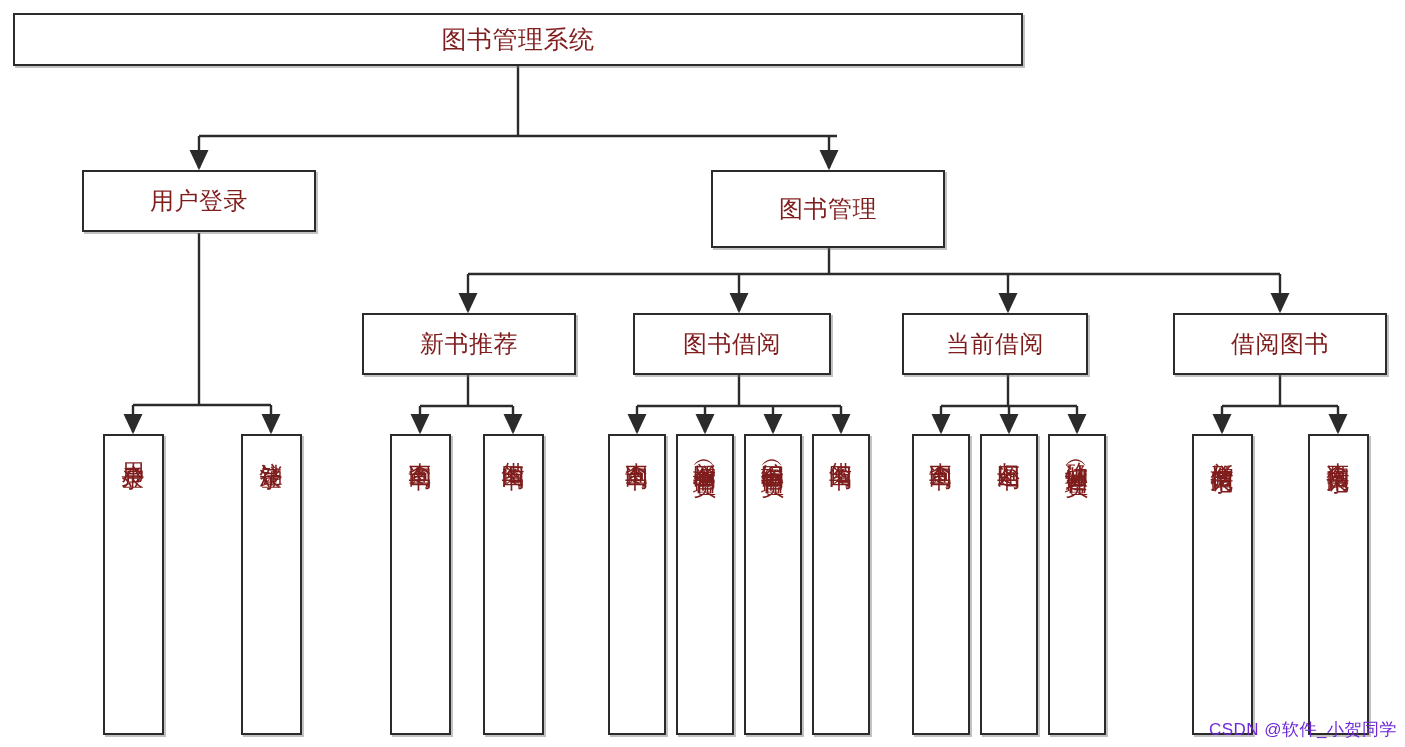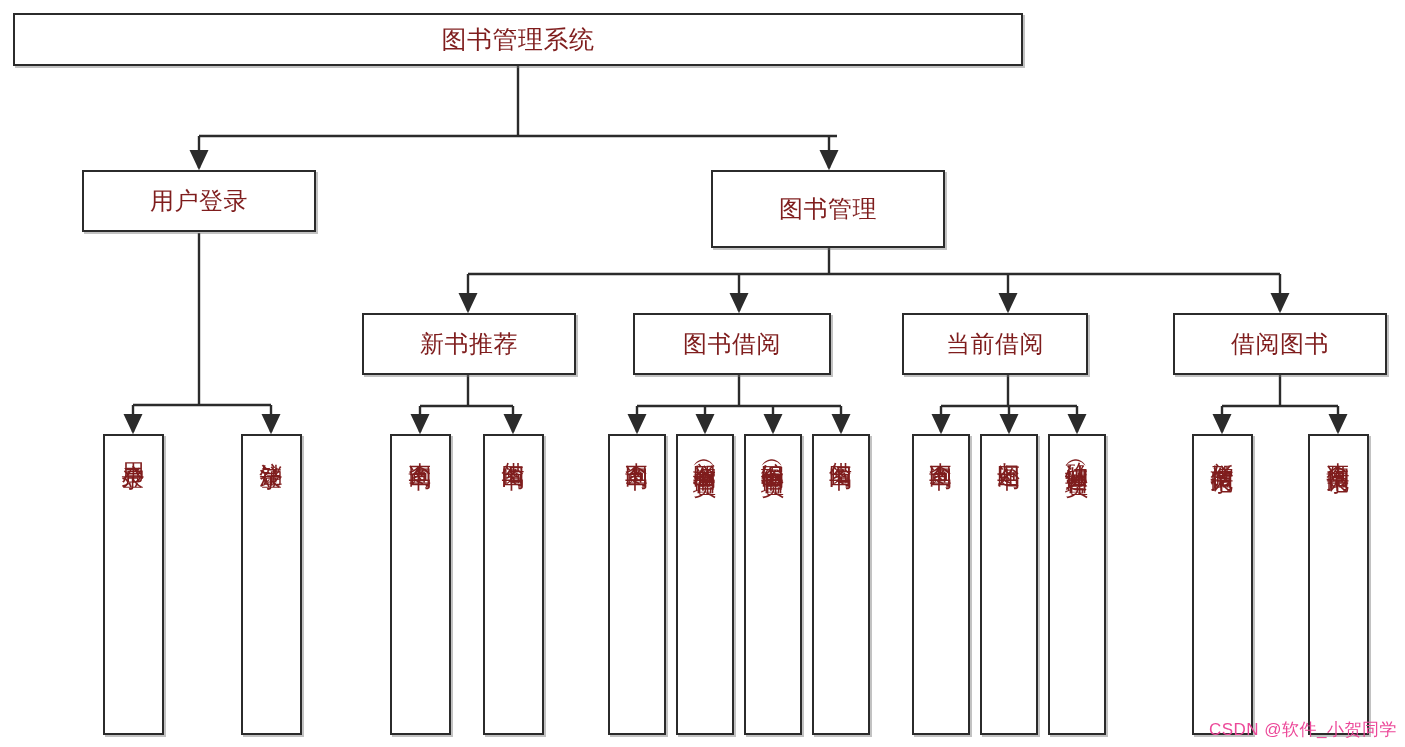--- a/index.html
+++ b/index.html
@@ -64,21 +64,21 @@
     font-size: 23px;
     line-height: 1.05;
     letter-spacing: 2px;
     white-space: nowrap;
   }
   #watermark {
     position: absolute;
     right: 8px;
     bottom: 6px;
     font-size: 17px;
-    color: #ec4899;
+    color: #6d28d9;
     letter-spacing: 0.5px;
     white-space: nowrap;
     user-select: none;
   }
 </style>
 </head>
 <body>
 
 <div id="diagram-root">
 

